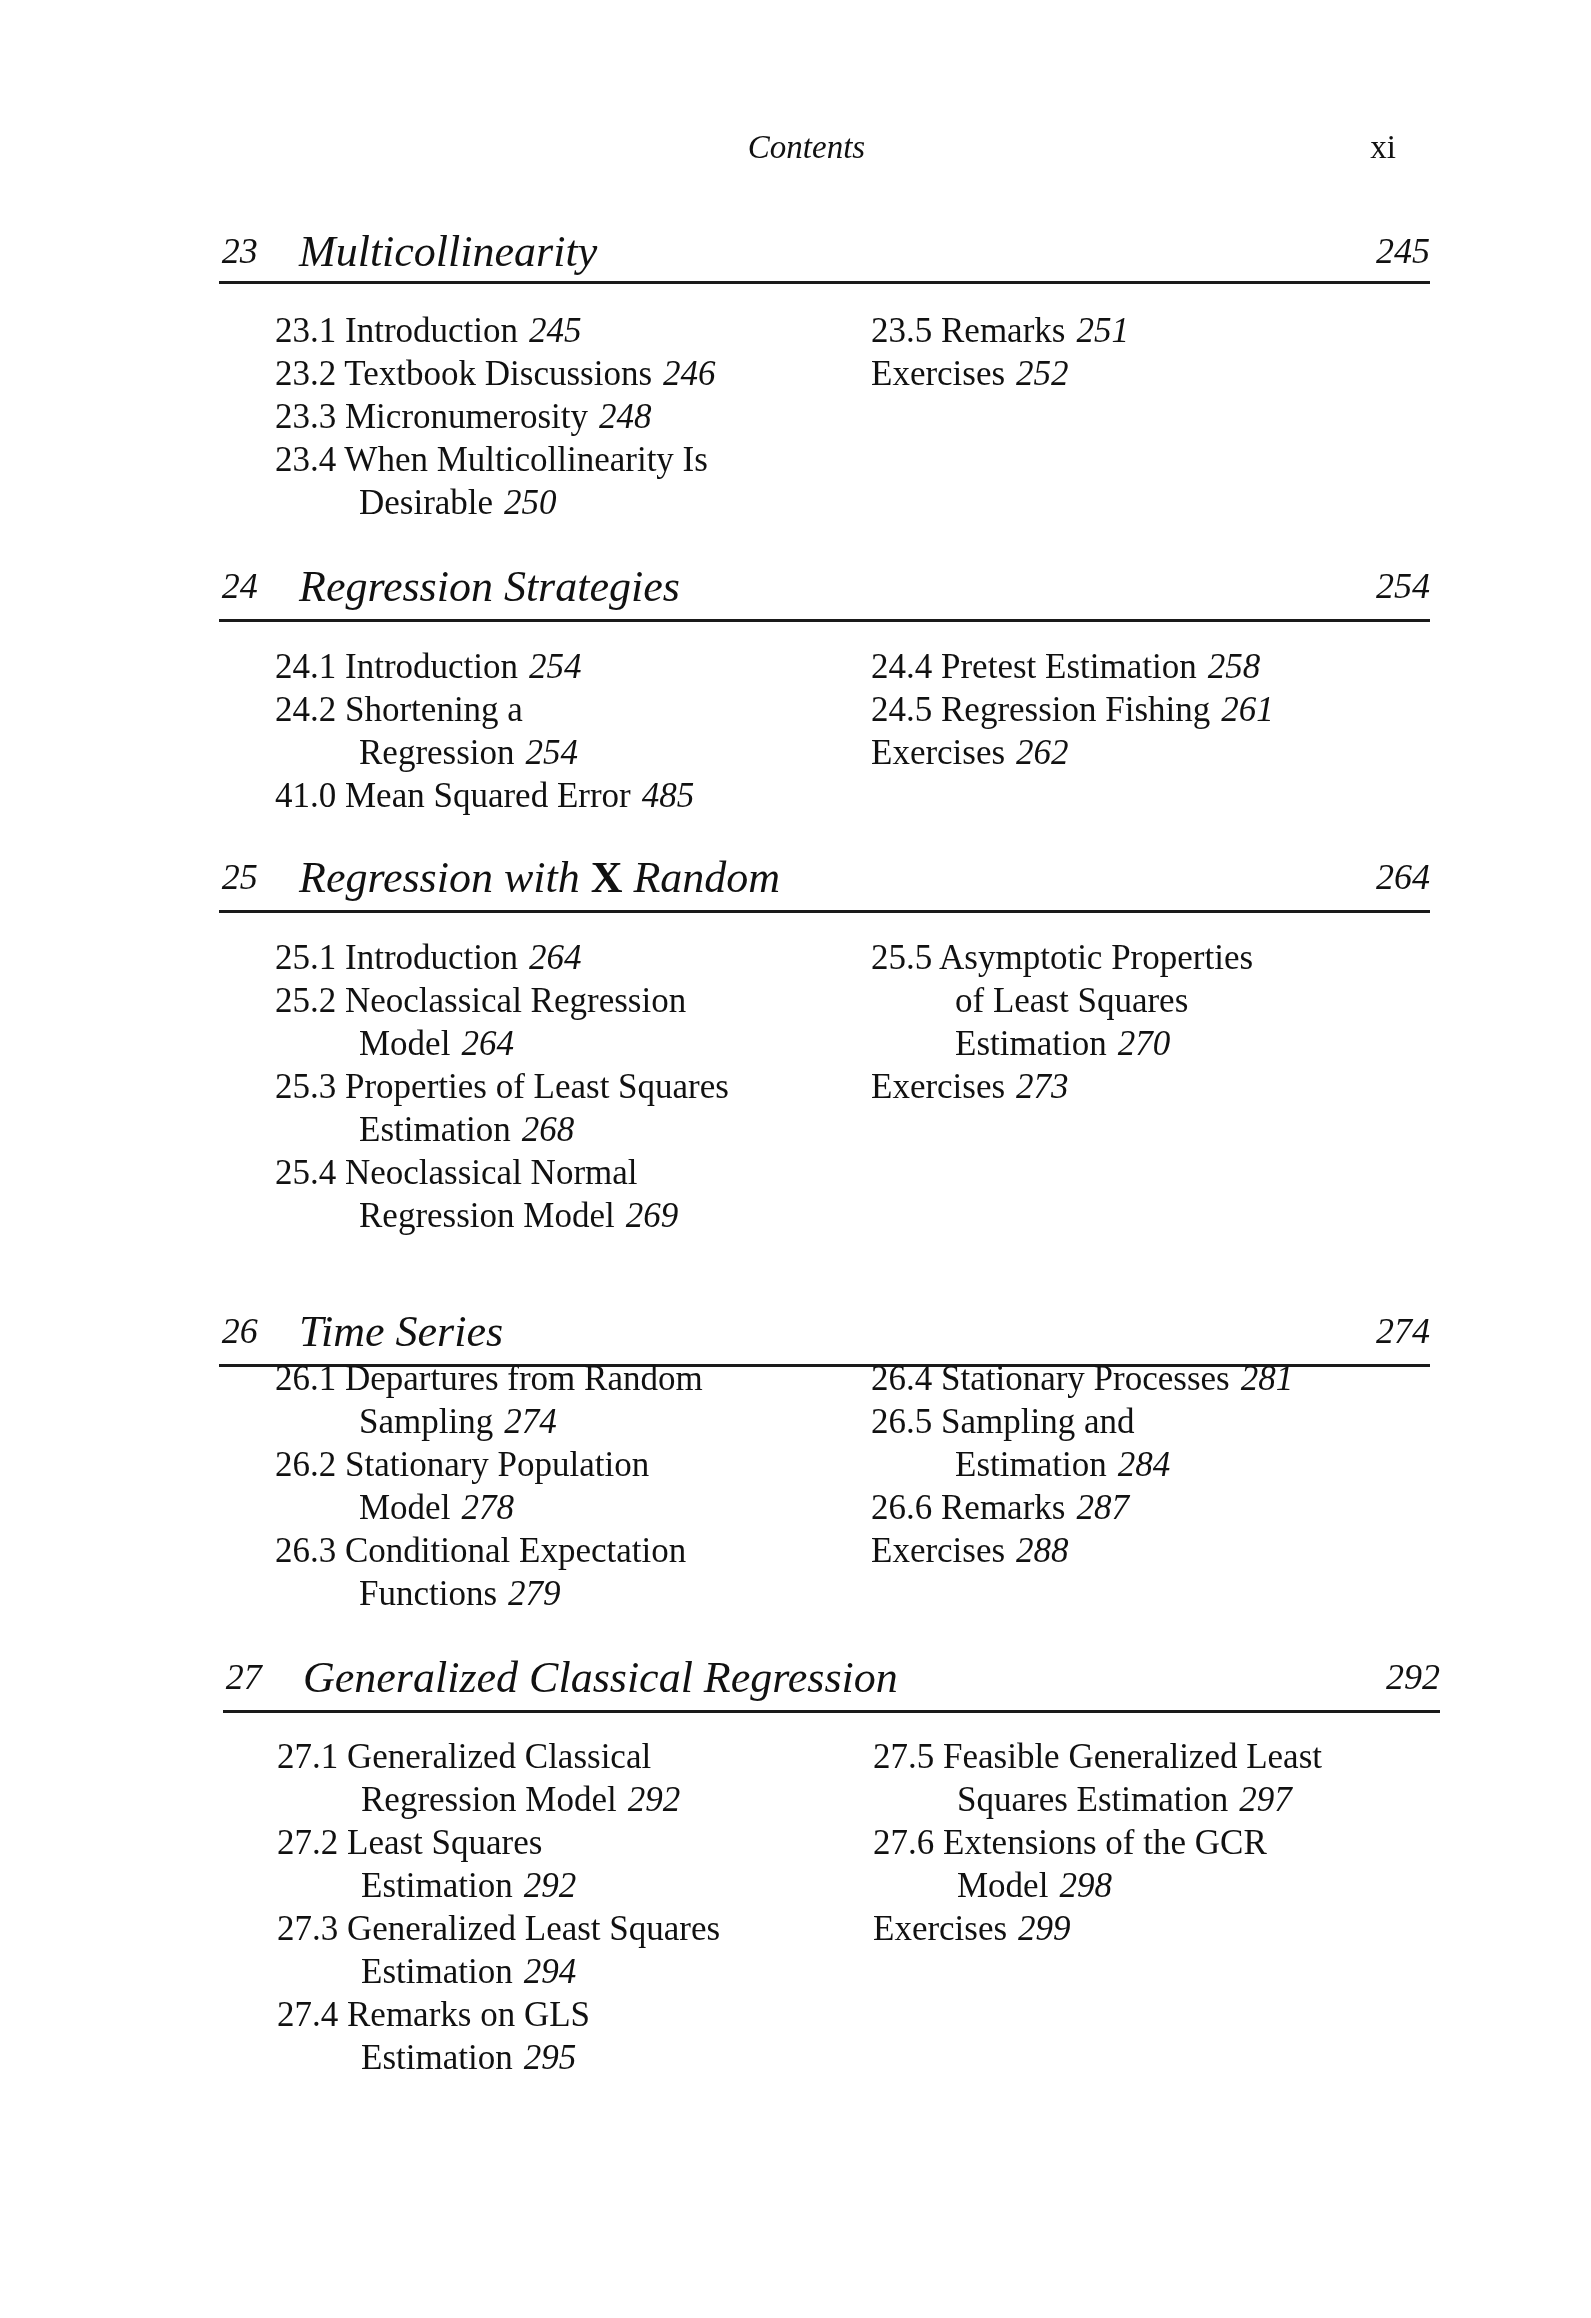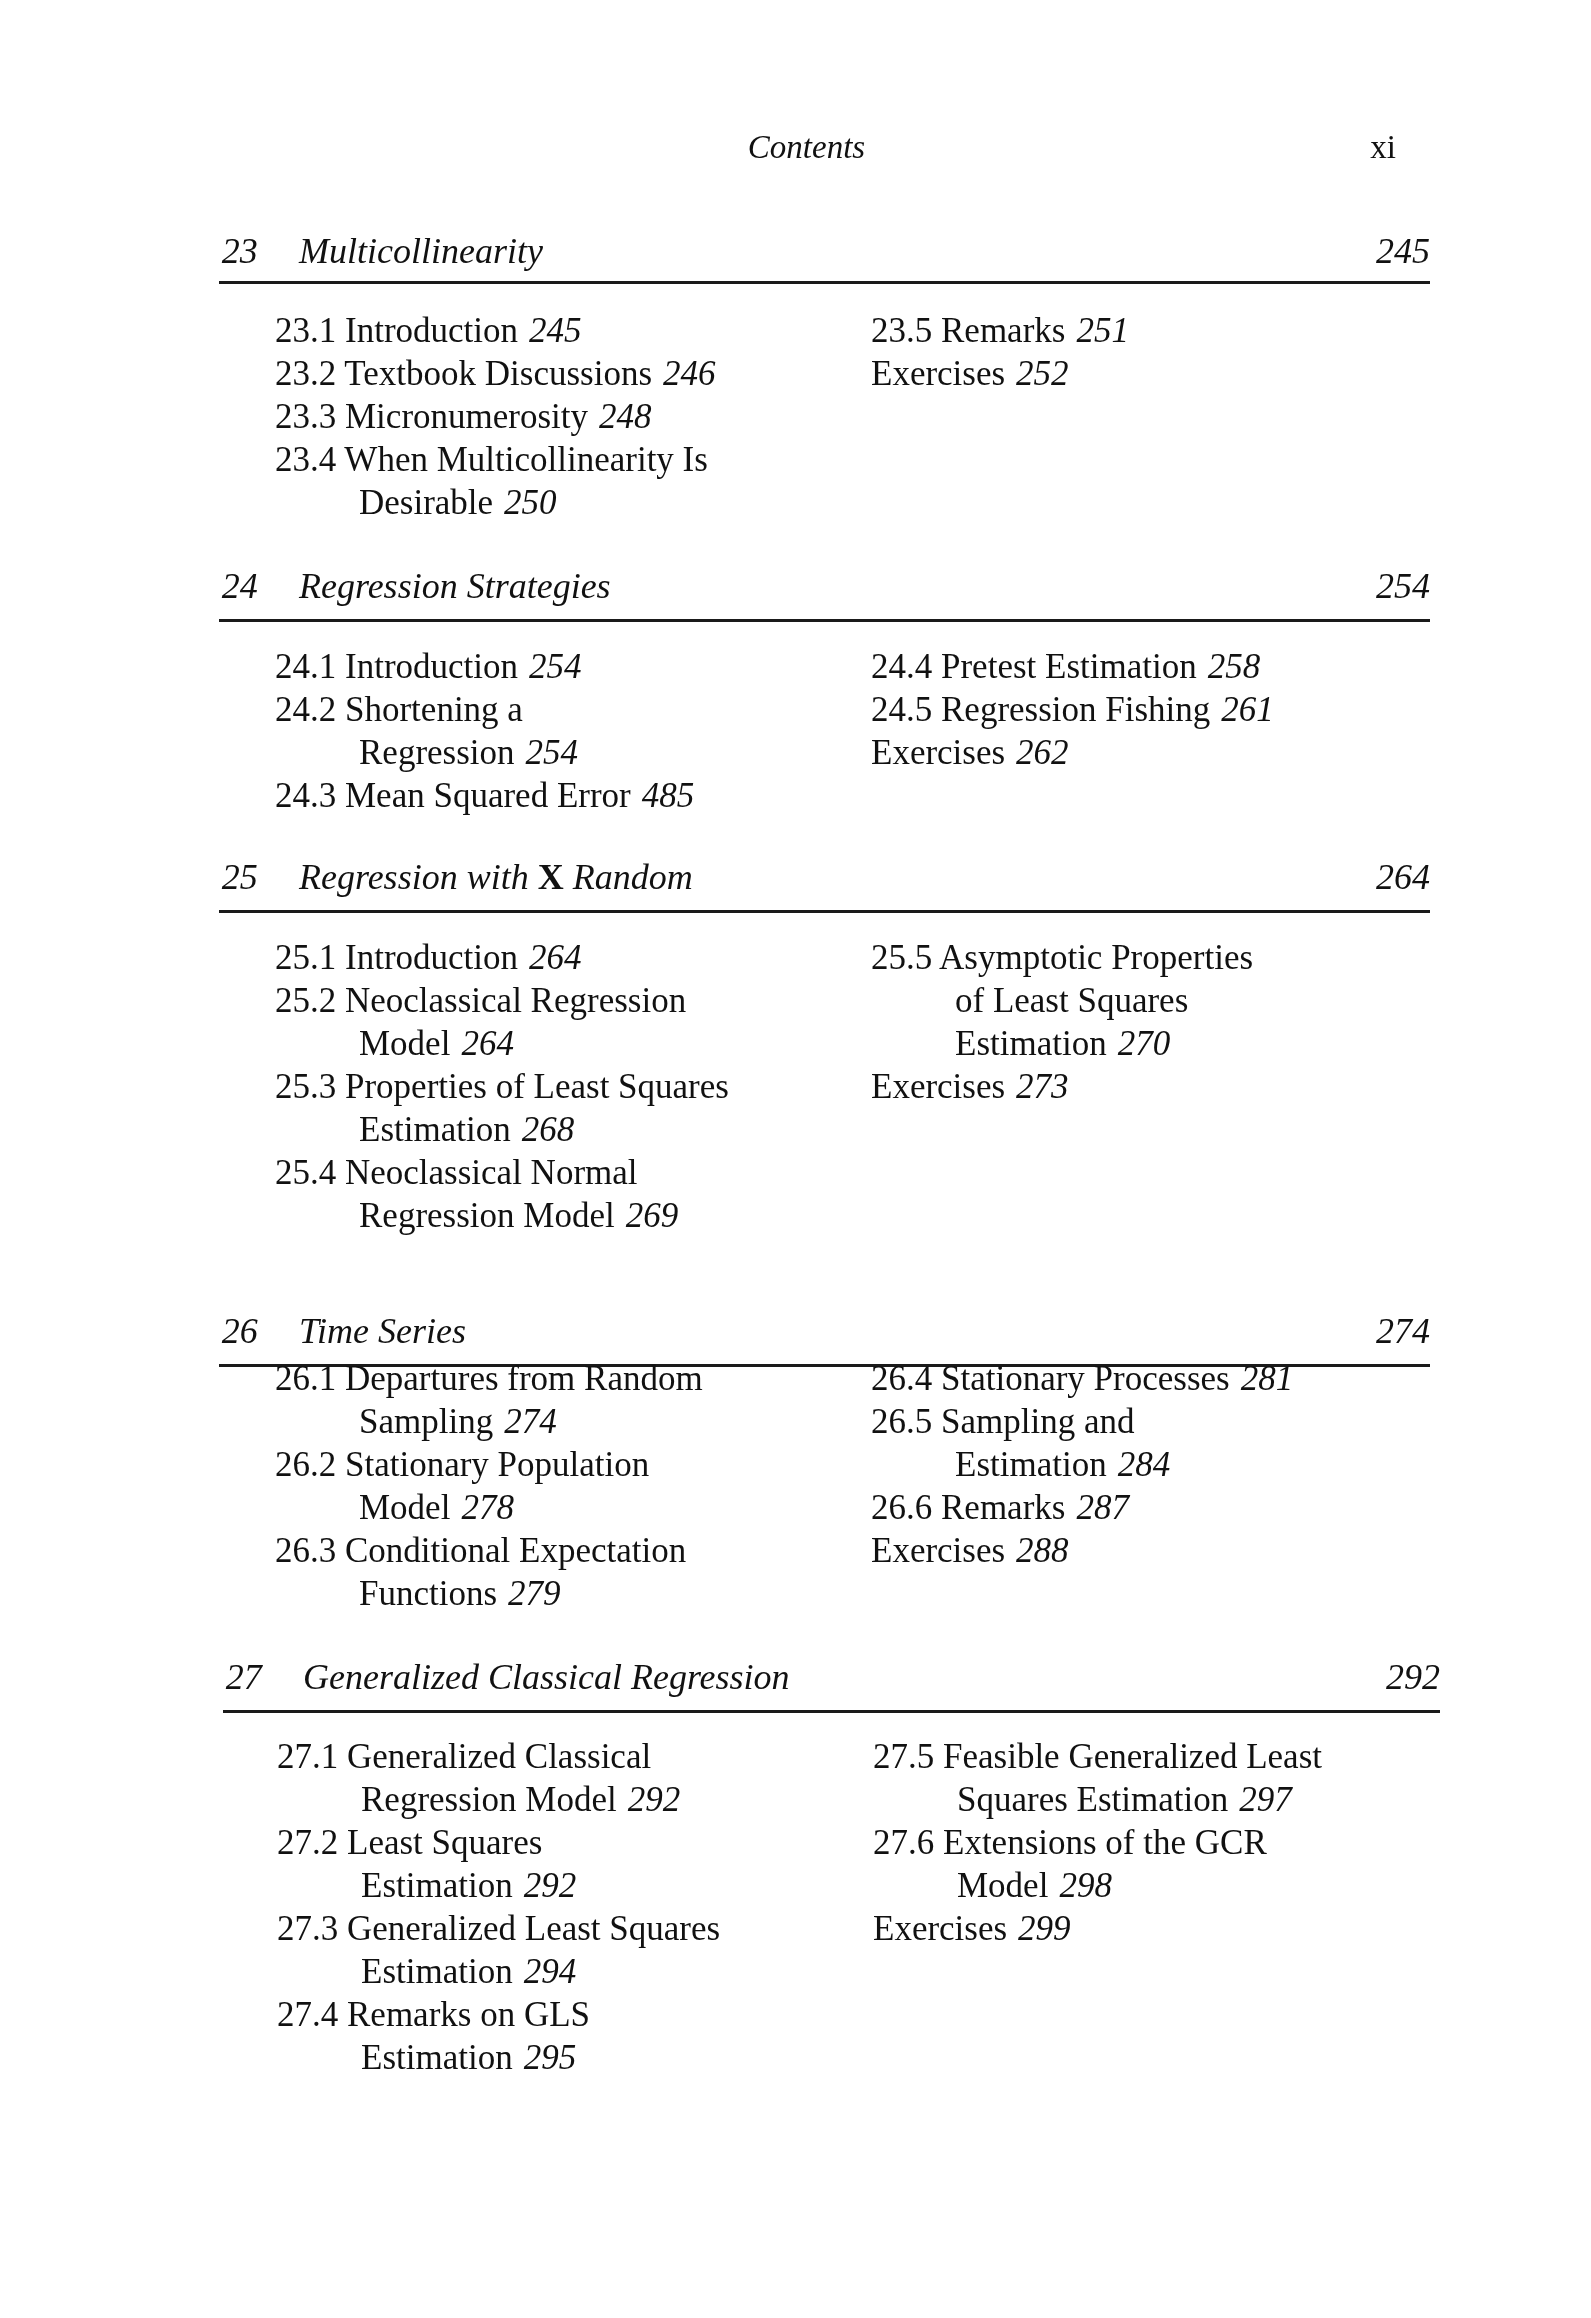--- a/index.html
+++ b/index.html
@@ -6,21 +6,21 @@
   body { width: 1591px; height: 2318px; position: relative; overflow: hidden;
          font-family: "Liberation Serif", "DejaVu Serif", serif; color: #111111; }
   .running-head { position: absolute; top: 127px; left: 0; width: 1591px; height: 45px; }
   .running-title { position: absolute; left: 0; width: 1613px; text-align: center;
                    font-style: italic; font-size: 33px; line-height: 40px; top: 0; }
   .folio { position: absolute; right: 195px; top: 0; font-size: 33px; line-height: 40px; }
 
   .chapter { position: absolute; left: 0; width: 1591px; }
   .ch-head { position: absolute; left: 195px; width: 1211px; height: 45px; margin-left: 24px; }
   .ch-num { position: absolute; left: 2.7px; top: 0; font-style: italic; font-size: 36px; line-height: 45px; }
-  .ch-title { position: absolute; left: 80px; top: 0; font-style: italic; font-size: 36px; line-height: 45px; white-space: nowrap; }
+  .ch-title { position: absolute; left: 80px; top: 0; font-style: italic; font-size: 44px; line-height: 45px; white-space: nowrap; }
   .ch-title b { font-style: normal; font-weight: bold; }
   .ch-page { position: absolute; right: 0; top: 0; font-style: italic; font-size: 36px; line-height: 45px; }
   .ch-rule { position: absolute; left: 0; right: 0; top: 55px; height: 2.7px; background: #1a1a1a; }
 
   .entries { position: absolute; left: 275px; width: 1146px; }
   .col { position: absolute; top: 0; }
   .col1 { left: 0; width: 582px; }
   .col2 { left: 596px; width: 564px; }
   .entry { font-size: 35px; line-height: 43px; white-space: nowrap; }
   .line2 { padding-left: 84px; }
@@ -65,21 +65,21 @@
     <span class="ch-page">254</span>
     <div class="ch-rule"></div>
   </div>
   <div class="entries" style="top:645px;">
     <div class="col col1">
       <div class="entry"><span>24.1 Introduction</span><span class="pg">254</span></div>
       <div>
         <div class="entry">24.2 Shortening a</div>
         <div class="entry line2"><span>Regression</span><span class="pg">254</span></div>
       </div>
-      <div class="entry"><span>24.3 Mean Squared Error</span><span class="pg">485</span></div>
+      <div class="entry"><span>41.0 Mean Squared Error</span><span class="pg">485</span></div>
     </div>
     <div class="col col2">
       <div class="entry"><span>24.4 Pretest Estimation</span><span class="pg">258</span></div>
       <div class="entry"><span>24.5 Regression Fishing</span><span class="pg">261</span></div>
       <div class="entry"><span>Exercises</span><span class="pg">262</span></div>
     </div>
   </div>
 </section>
 
 <section class="chapter" style="top:0;">

